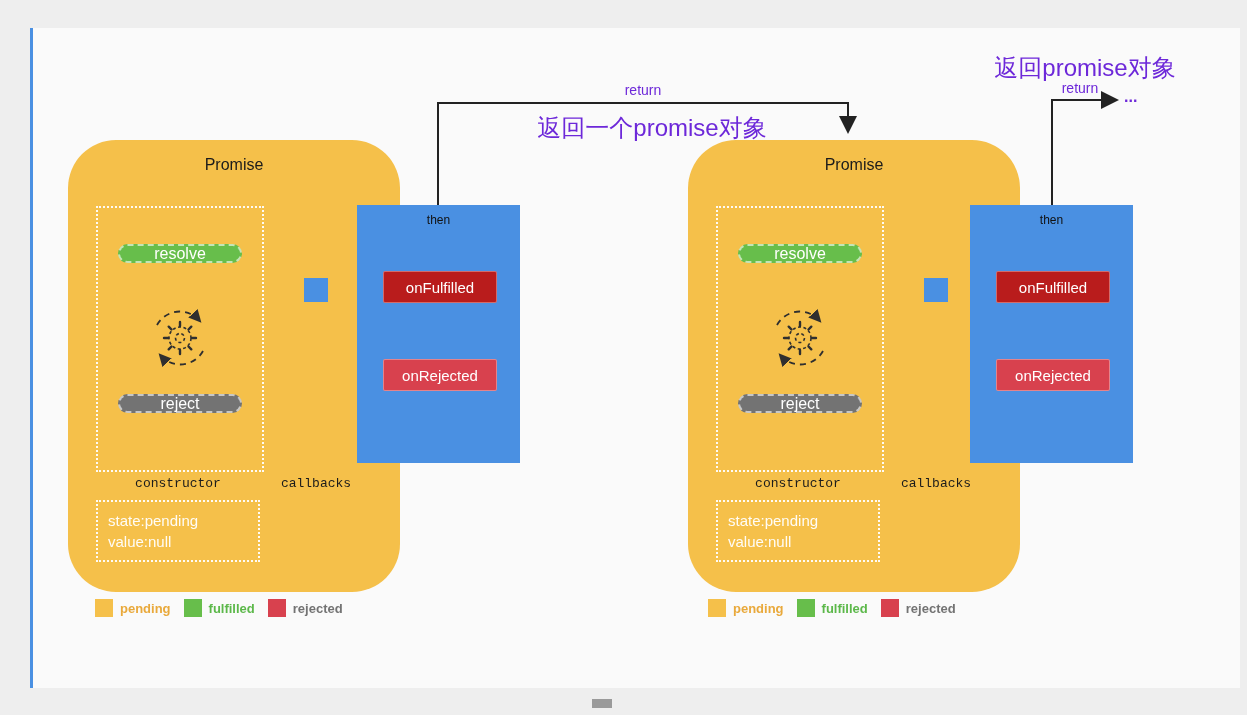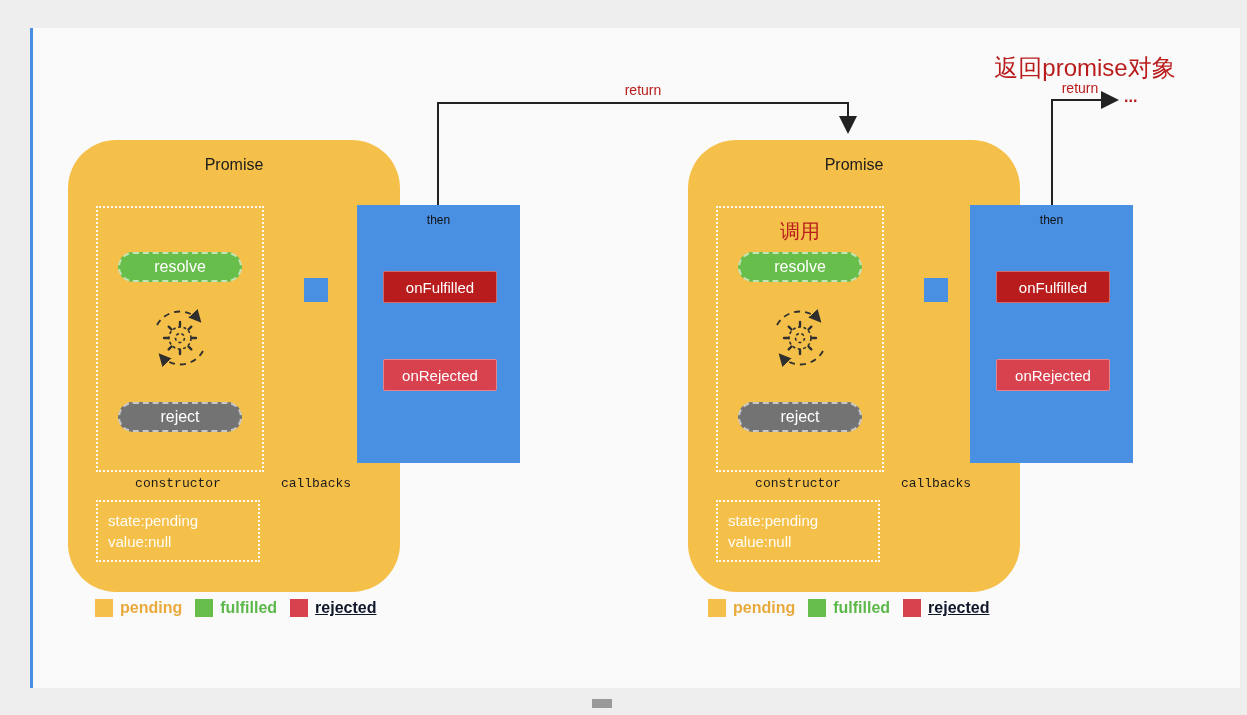--- a/index.html
+++ b/index.html
@@ -4,45 +4,45 @@
 <style>
   html,body{margin:0;padding:0;}
   body{font-family:"Liberation Sans","DejaVu Sans",sans-serif;background:#dcdcdc;}
   #canvas{position:relative;width:1247px;height:715px;background:#eeeeee;overflow:hidden;}
   .panel{position:absolute;left:30px;top:28px;width:1207px;height:660px;background:#fafafa;border-left:3px solid #4a90e2;}
   .abs{position:absolute;}
   
   .promise-card{position:absolute;width:332px;height:452px;background:#F5C04A;border-radius:48px;}
   .promise-title{position:absolute;left:0;top:16px;width:100%;text-align:center;font-size:16px;color:#1b1b1b;}
   .ctor-box{position:absolute;left:28px;top:66px;width:164px;height:262px;border:2px dotted rgba(255,255,255,0.95);}
-  .pill{position:absolute;left:50px;width:124px;height:30px;border-radius:16px;border:2px dashed rgba(255,255,255,0.6);
-        color:#fff;font-size:16px;display:flex;align-items:center;justify-content:center;box-sizing:border-box;margin-top:8px;}
+  .pill{position:absolute;left:50px;width:124px;height:19px;border-radius:16px;border:2px dashed rgba(255,255,255,0.6);
+        color:#fff;font-size:16px;display:flex;align-items:center;justify-content:center;box-sizing:border-box;}
   .pill.green{background:#67BE4B;top:104px;}
   .pill.red{background:#737373;top:254px;}
   .gear-wrap{position:absolute;left:74px;top:160px;width:76px;height:76px;}
   .small-label{position:absolute;top:336px;font-size:13px;color:#1b1b1b;text-align:center;font-family:Liberation Mono, monospace;}
   .ctor-label{left:28px;width:164px;}
   .cb-label{left:200px;width:96px;}
   .cb-square{position:absolute;left:236px;top:138px;width:24px;height:24px;background:#4A90E2;}
   .state-box{position:absolute;left:28px;top:360px;width:164px;height:62px;border:2px dotted rgba(255,255,255,0.95);
              box-sizing:border-box;padding:8px 10px;color:rgba(255,255,255,0.95);font-size:15px;line-height:21px;}
   
   .then-box{position:absolute;width:163px;height:258px;background:#4A90E2;}
   .then-title{position:absolute;left:0;top:8px;width:100%;text-align:center;font-size:12px;color:#111;}
   .then-btn{position:absolute;left:26px;width:112px;height:30px;color:#fff;font-size:15px;
             display:flex;align-items:center;justify-content:center;border-radius:2px;}
   .then-btn.green{background:#b91c1c;top:66px;border:1px solid rgba(255,255,255,0.35);}
   .then-btn.red{background:#D8414E;top:154px;border:1px solid rgba(255,255,255,0.35);}
   
-  .legend{position:absolute;display:flex;align-items:center;gap:7px;font-size:16px;font-weight:bold;text-align:center;}
+  .legend{position:absolute;display:flex;align-items:center;gap:7px;font-size:13px;font-weight:bold;text-align:center;}
   .legend .sq{width:18px;height:18px;display:inline-block;}
   .sq.orange{background:#F5C04A;} .sq.green{background:#67BE4B;} .sq.red{background:#D8414E;}
-  .lt-orange{color:#E9A93B;margin-right:6px;} .lt-green{color:#5CB84A;margin-right:6px;} .lt-red{color:#0f172a;text-decoration:underline;}
+  .lt-orange{color:#E9A93B;margin-right:6px;} .lt-green{color:#5CB84A;margin-right:6px;} .lt-red{color:#737373;}
   
-  .anno{position:absolute;color:#b91c1c;}
+  .anno{position:absolute;color:#6d28d9;}
   .return-label{font-size:14px;text-align:center;}
   .cn-big{font-size:24px;}
   .call-label{font-size:20px;}
   .dots{font-size:16px;font-weight:bold;}
   .bottom-tick{position:absolute;left:592px;top:699px;width:20px;height:9px;background:#9a9a9a;}
   svg.overlay{position:absolute;left:0;top:0;pointer-events:none;}
 </style>
 </head>
 <body>
 
@@ -53,20 +53,21 @@
     <defs>
       <marker id="arrowhead" markerWidth="9" markerHeight="9" refX="7" refY="4.5" orient="auto">
         <path d="M0,0 L9,4.5 L0,9 Z" fill="#222"></path>
       </marker>
     </defs>
     <polyline points="438,205 438,103 848,103 848,130" fill="none" stroke="#222" stroke-width="2" marker-end="url(#arrowhead)"></polyline>
     <polyline points="1052,205 1052,100 1115,100" fill="none" stroke="#222" stroke-width="2" marker-end="url(#arrowhead)"></polyline>
   </svg>
 
   <div class="anno return-label abs" style="left:598px;top:82px;width:90px;">return</div>
+  <div class="anno cn-big abs" style="left:512px;top:112px;width:280px;text-align:center;">返回一个promise对象</div>
   <div class="anno cn-big abs" style="left:965px;top:52px;width:240px;text-align:center;">返回promise对象</div>
   <div class="anno return-label abs" style="left:1040px;top:80px;width:80px;">return</div>
   <div class="anno dots abs" style="left:1124px;top:88px;">...</div>
 
   <div class="promise-card" style="left:68px;top:140px;">
     <div class="promise-title">Promise</div>
     <div class="ctor-box"></div>
     <div class="pill green">resolve</div>
     <div class="gear-wrap">
       <svg width="76" height="76" viewBox="0 0 76 76">
@@ -115,21 +116,20 @@
     <span class="sq orange"></span>
     <span class="lt-orange">pending</span>
     <span class="sq green"></span>
     <span class="lt-green">fulfilled</span>
     <span class="sq red"></span>
     <span class="lt-red">rejected</span>
   </div>
 
   <div class="promise-card" style="left:688px;top:140px;">
     <div class="promise-title">Promise</div>
-    <div class="anno call-label" style="left:40px;top:78px;width:144px;text-align:center;">调用</div>
     <div class="ctor-box"></div>
     <div class="pill green">resolve</div>
     <div class="gear-wrap">
       <svg width="76" height="76" viewBox="0 0 76 76">
         <g fill="none" stroke="#2f2f2f" stroke-width="1.8" stroke-dasharray="6 5">
           <path d="M 15 25 A 26 26 0 0 1 57 20" marker-end="url(#gah)"></path>
           <path d="M 61 51 A 26 26 0 0 1 19 56" marker-end="url(#gah)"></path>
         </g>
         <g fill="none" stroke="#2f2f2f" stroke-width="1.6" stroke-dasharray="3 2.5">
           <circle cx="38" cy="38" r="11"></circle>

